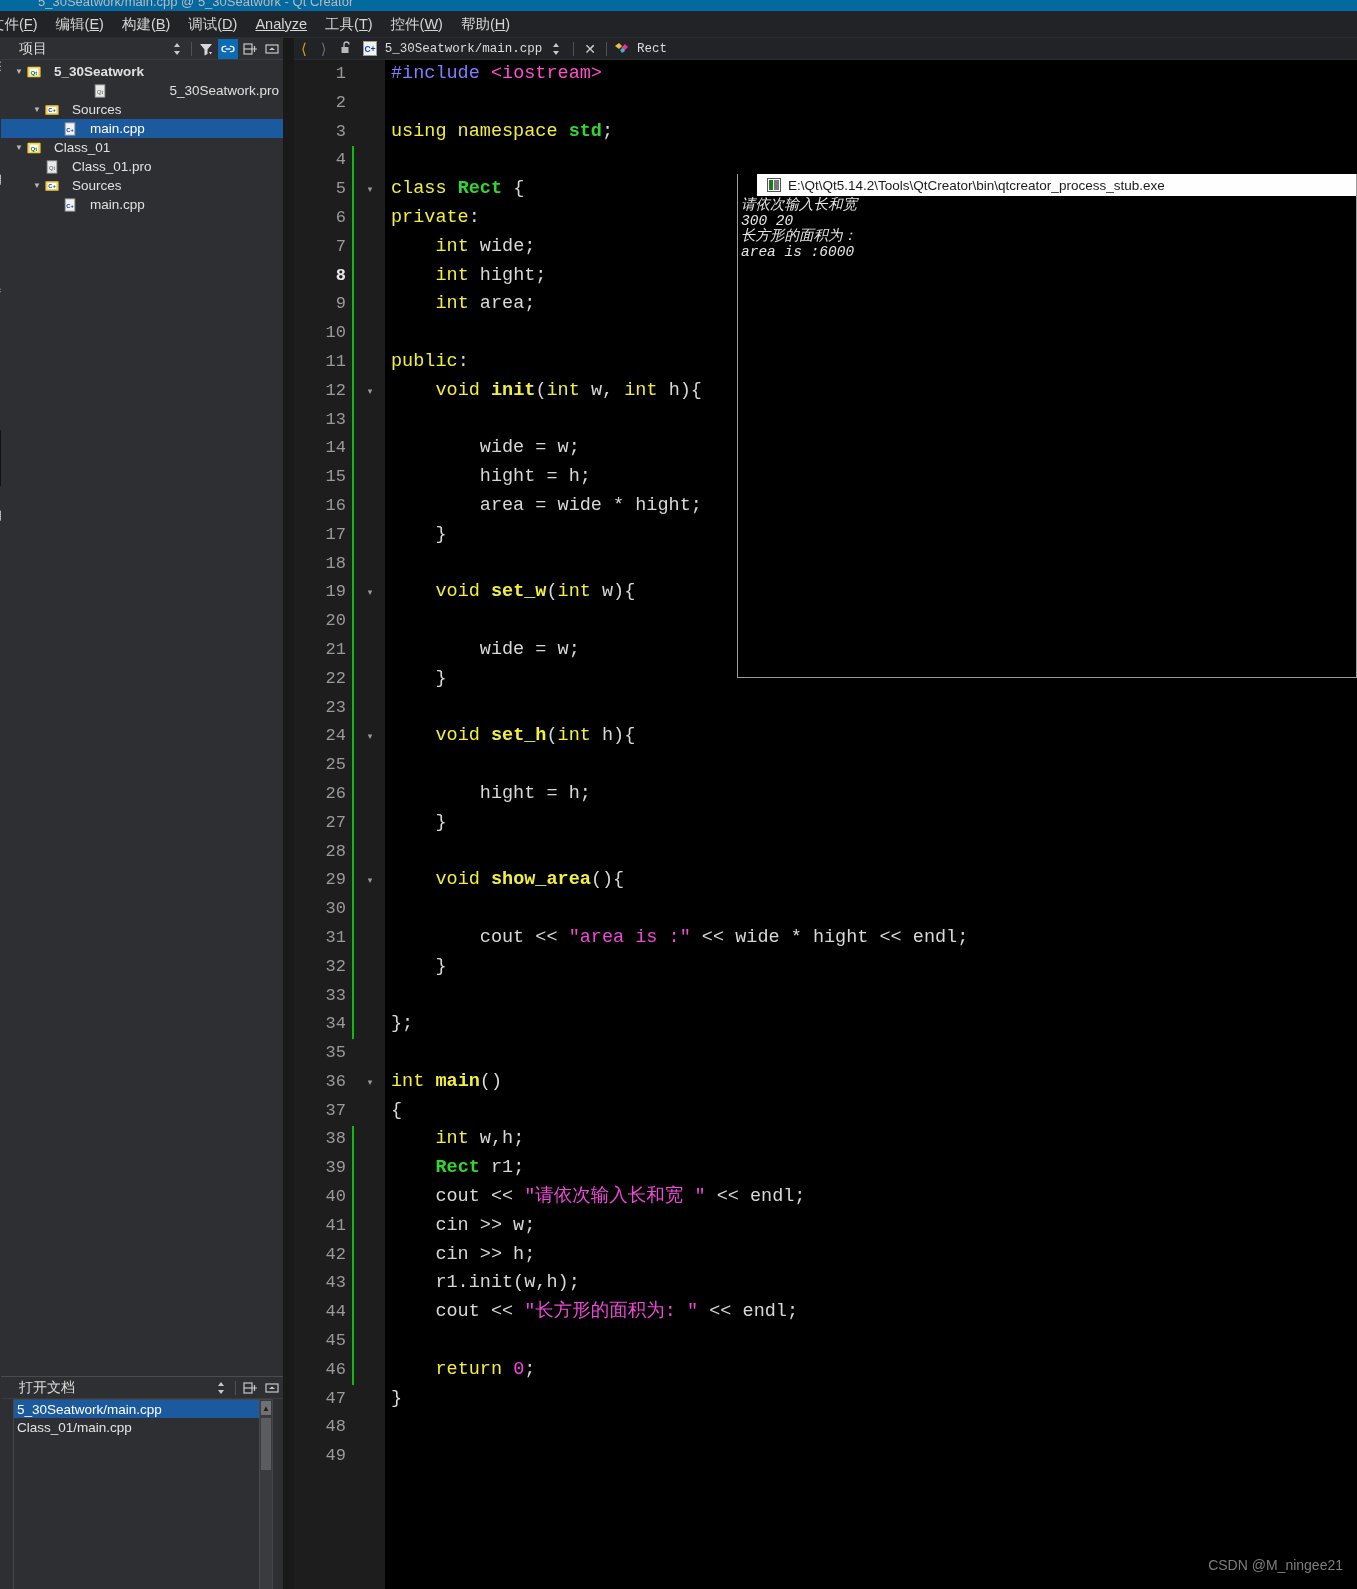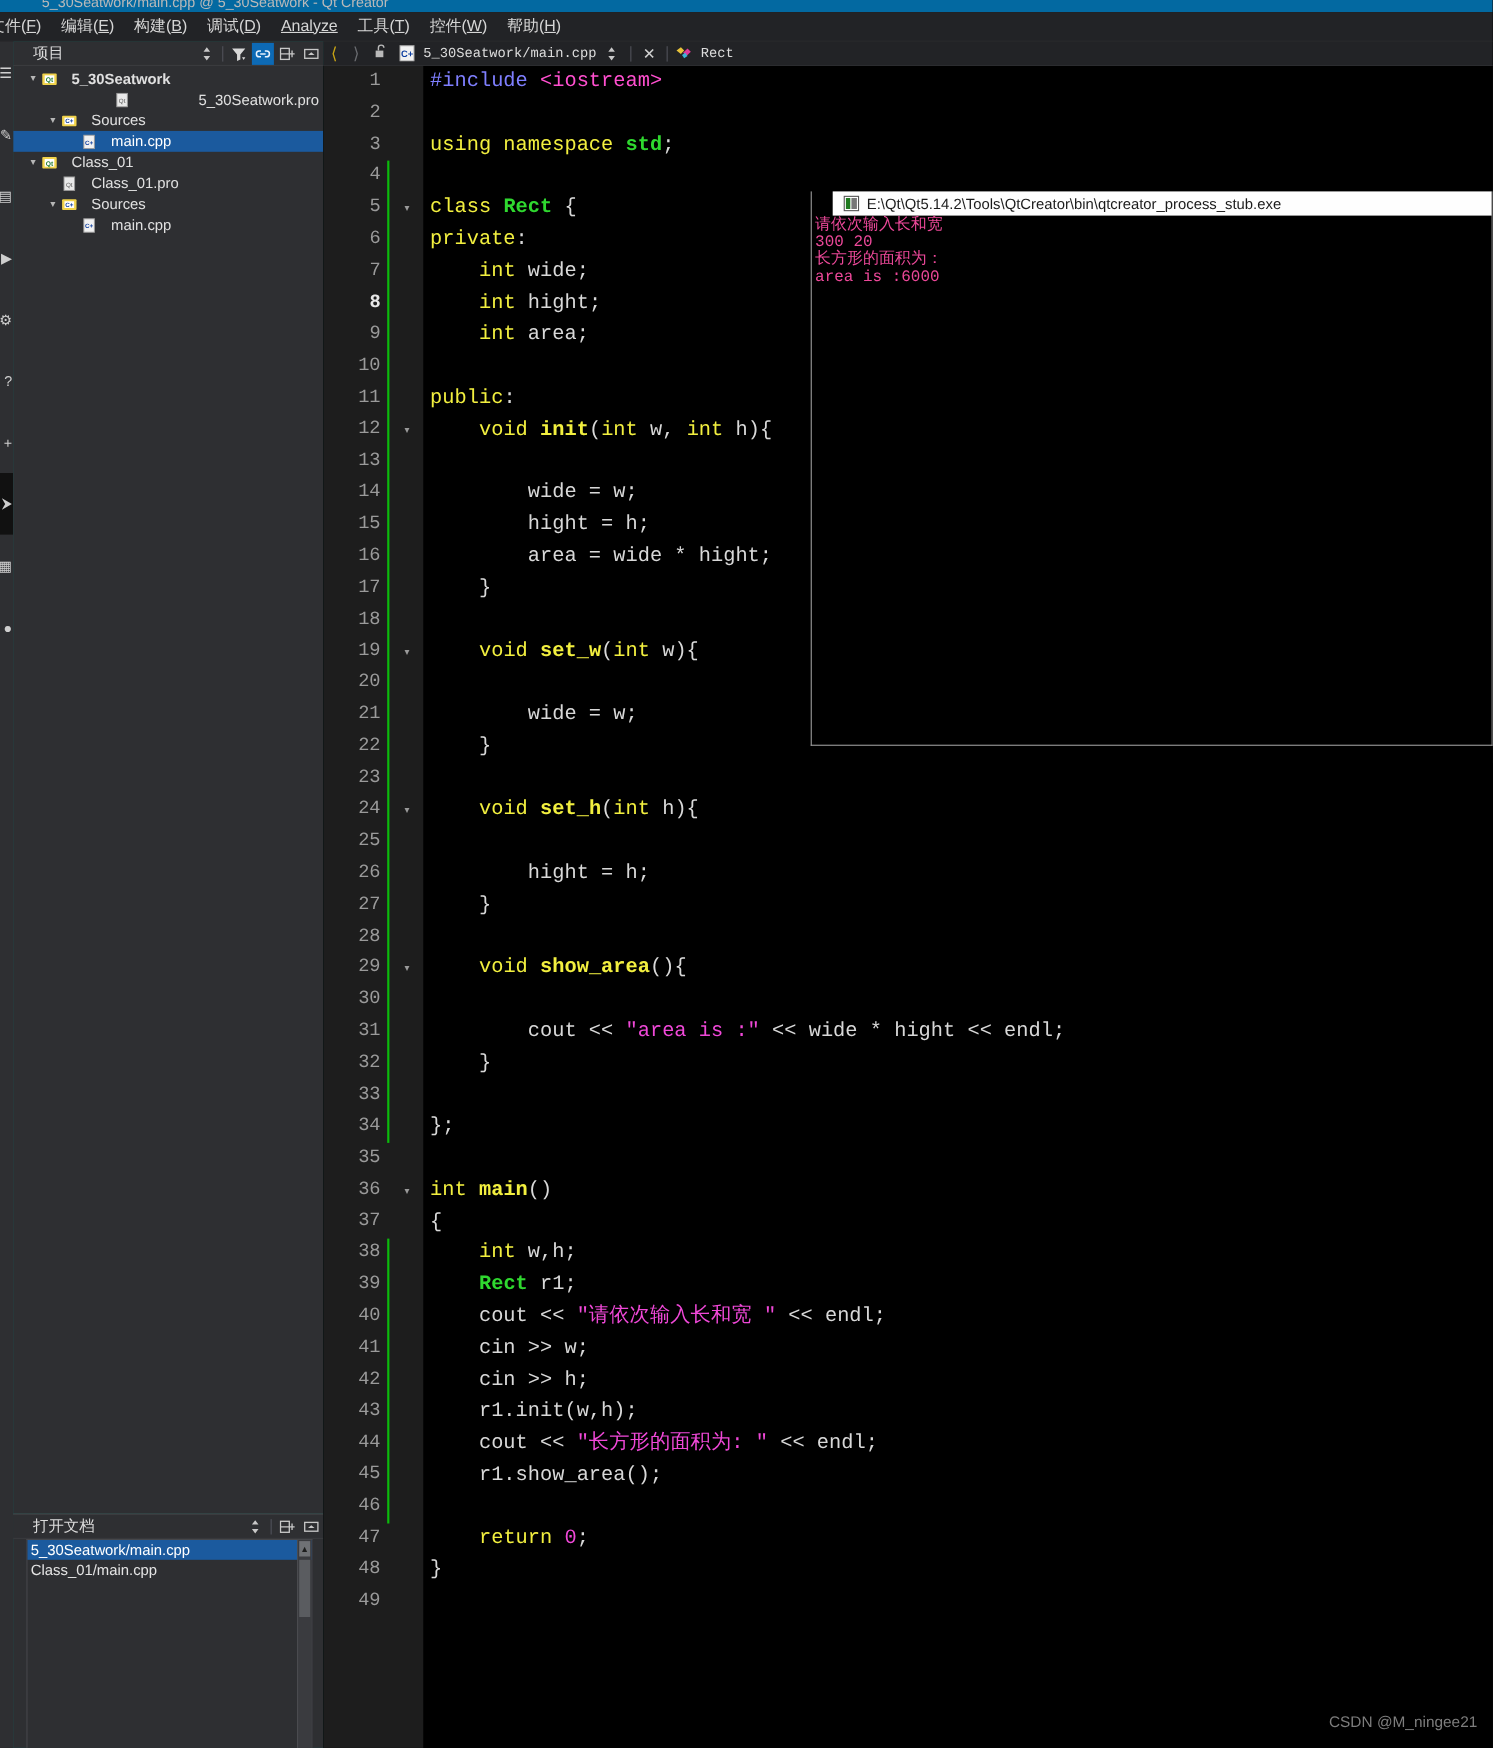--- a/index.html
+++ b/index.html
@@ -42,22 +42,22 @@
     background: #2e2f32; overflow: hidden;
   }
   .actstrip .ai {
     height: 56px; display: flex; align-items: center; justify-content: flex-end;
     color: #cfcfcf; font-size: 13px; padding-right: 1px; overflow: hidden;
   }
   .actstrip .ai.sel { background: #111; }
 
   
   .sidebar {
-    position: absolute; left: 12px; top: 38px; width: 282px; height: 1551px;
-    background: #0f766e;
+    position: absolute; left: 1px; top: 38px; width: 282px; height: 1551px;
+    background: #ef4444;
   }
   .panelhdr {
     height: 22px; background: #2e2f32; display: flex; align-items: center;
     border-bottom: 1px solid #3a3b3e;
   }
   .panelhdr .ptitle {
     flex: 0 0 auto; font-size: 14px; color: #dcdcdc; padding-left: 18px; white-space: nowrap;
   }
   .panelhdr .spacer { flex: 1 1 auto; }
   .tbtn {
@@ -182,21 +182,21 @@
     content: ""; position: absolute; left: 6px; top: 1px; width: 5px; height: 10px;
     background: #777;
   }
   .contitle .ctext {
     font-size: 13.5px; color: #1b1b1b; white-space: nowrap;
     font-family: "Liberation Sans", sans-serif;
   }
   .conbody { padding: 2px 0 0 3px; }
   .conline {
     font-family: "Liberation Mono", monospace; font-size: 14.5px;
-    color: #ec4899; line-height: 15.6px; white-space: pre;
+    color: #e5e5e5; line-height: 15.6px; white-space: pre; font-style: italic;
   }
 
   
   .wm {
     position: absolute; right: 14px; bottom: 16px;
     font-size: 14px; color: #7d7d7d; white-space: nowrap;
   }
 </style>
 </head>
 <body>
@@ -575,21 +575,20 @@
         <div class="cl">&nbsp;</div>
         <div class="cl"><span class="k">int</span><span class="pl"> </span><span class="kb">main</span><span class="pl">()</span></div>
         <div class="cl"><span class="pl">{</span></div>
         <div class="cl"><span class="pl">    </span><span class="k">int</span><span class="pl"> w,h;</span></div>
         <div class="cl"><span class="pl">    </span><span class="ty">Rect</span><span class="pl"> r1;</span></div>
         <div class="cl"><span class="pl">    cout &lt;&lt; </span><span class="st">"请依次输入长和宽 "</span><span class="pl"> &lt;&lt; endl;</span></div>
         <div class="cl"><span class="pl">    cin &gt;&gt; w;</span></div>
         <div class="cl"><span class="pl">    cin &gt;&gt; h;</span></div>
         <div class="cl"><span class="pl">    r1.init(w,h);</span></div>
         <div class="cl"><span class="pl">    cout &lt;&lt; </span><span class="st">"长方形的面积为: "</span><span class="pl"> &lt;&lt; endl;</span></div>
-        <div class="cl"><span class="pl">    r1.show_area();</span></div>
         <div class="cl">&nbsp;</div>
         <div class="cl"><span class="pl">    </span><span class="k">return</span><span class="pl"> </span><span class="nm">0</span><span class="pl">;</span></div>
         <div class="cl"><span class="pl">}</span></div>
         <div class="cl">&nbsp;</div>
       </div>
   </div>
 
   <div class="conwin">
     <div class="contitle">
       <div class="cico"></div>

